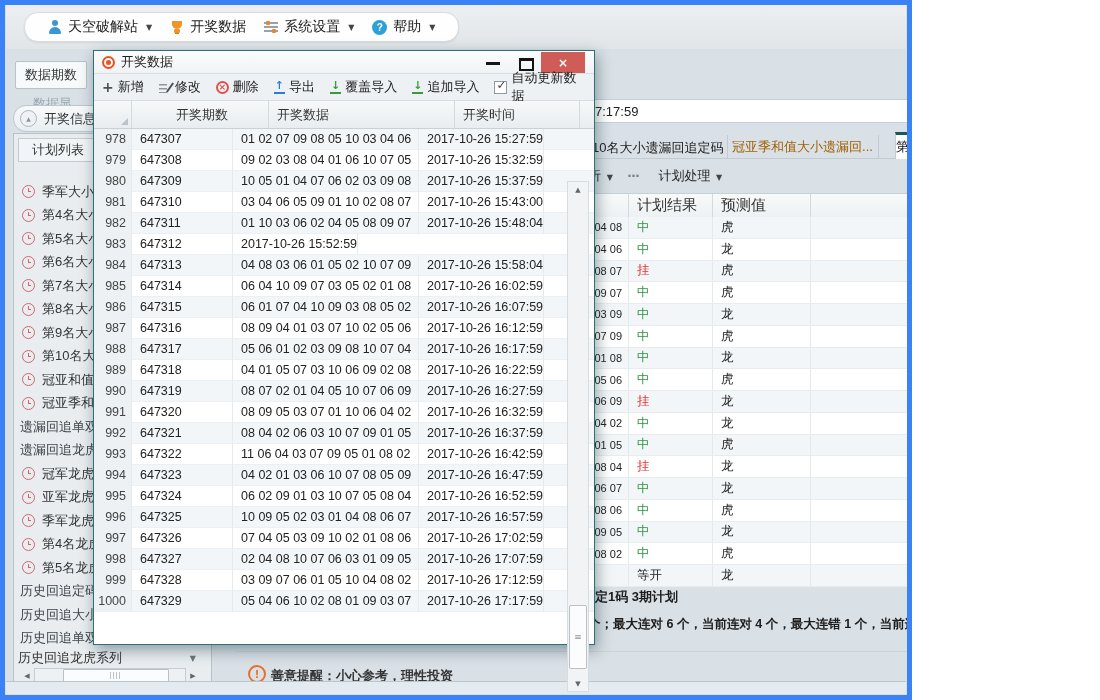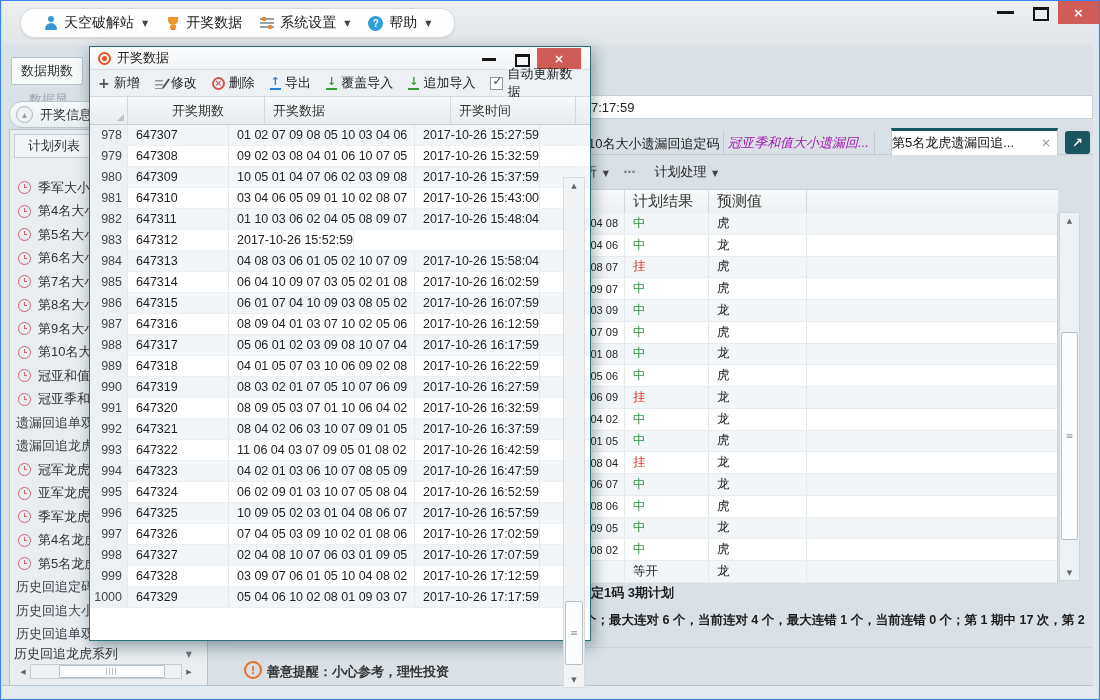--- a/index.html
+++ b/index.html
@@ -1,16 +1,16 @@
 <!DOCTYPE html>
 <html><head>
 <meta charset="utf-8">
 <style>
   html,body{margin:0;padding:0;background:#fff;}
-  .screen{position:relative;width:1100px;height:700px;background:#d9e0e6;border:1px solid #3b82f6;
+  .screen{position:relative;width:912px;height:700px;background:#d9e0e6;border:5px solid #3b82f6;
     box-sizing:border-box;font-family:"Liberation Sans","DejaVu Sans",sans-serif;overflow:hidden;
     -webkit-font-smoothing:antialiased;}
   .ico{font-family:"DejaVu Sans",sans-serif;}
 
   
   .topbar{position:absolute;left:1px;top:0;right:1px;height:44px;background:linear-gradient(#edeff1,#e1e5e8);}
   .menu-pill{position:absolute;left:18px;top:7px;height:28px;background:#fefefe;border:1px solid #d8dcdf;
     border-radius:14px;display:flex;align-items:center;padding:0 14px;box-shadow:0 1px 2px rgba(0,0,0,.07);}
   .menu-item{display:flex;align-items:center;gap:6px;font-size:14px;color:#222;padding:0 9px;cursor:default;white-space:nowrap;}
   .caret{font-size:8px;color:#444;margin-left:2px;}
@@ -57,21 +57,21 @@
   .hs-btn{width:14px;height:15px;font-size:7px;color:#5c666d;display:flex;align-items:center;justify-content:center;cursor:pointer;}
   .hs-track{flex:1;height:13px;background:#eef1f3;border:1px solid #c3cdd3;position:relative;}
   .hs-thumb{position:absolute;left:28px;top:0;width:104px;height:11px;background:#fbfcfd;border:1px solid #b7c1c7;border-radius:1px;cursor:pointer;
     background-image:repeating-linear-gradient(90deg,#b9c3c9 0,#b9c3c9 1px,transparent 1px,transparent 3px);
     background-size:11px 7px;background-position:46px 2px;background-repeat:no-repeat;}
 
   
   .info-bar{position:absolute;left:230px;top:94px;width:862px;height:24px;background:#fff;border:1px solid #c7d0d6;box-sizing:border-box;}
   .info-frag{position:absolute;left:590px;top:99px;font-size:13px;color:#222;}
   .tabs-line{position:absolute;left:230px;top:153px;width:862px;height:1px;background:#c2cbd1;}
-  .tab{position:absolute;top:130px;height:23px;font-size:13px;color:#a21caf;display:flex;align-items:center;justify-content:center;cursor:pointer;font-style:italic;}
+  .tab{position:absolute;top:130px;height:23px;font-size:13px;color:#a16207;display:flex;align-items:center;justify-content:center;cursor:pointer;}
   .tab1{left:480px;width:242px;border-right:1px solid #c2cbd1;}
   .tab1-label{position:absolute;left:587px;top:134px;font-size:13px;color:#222;white-space:nowrap;cursor:pointer;}
   .tab2{left:722px;width:151px;border-right:1px solid #c2cbd1;}
   .tab-active{position:absolute;left:890px;top:127px;width:167px;height:27px;background:#fff;border:1px solid #c2cbd1;
     border-top:3px solid var(--accent);border-bottom:none;box-sizing:border-box;display:flex;align-items:center;
     font-size:13px;color:#111;cursor:pointer;}
   .tab-active .lbl{flex:1;text-align:left;white-space:nowrap;overflow:hidden;}
   .tab-close{font-size:12px;color:#8a949b;margin-right:6px;cursor:pointer;}
   .expand-btn{position:absolute;left:1064px;top:130px;width:25px;height:23px;background:var(--accent);border-radius:3px;
     color:#fff;font-size:13px;font-weight:bold;display:flex;align-items:center;justify-content:center;cursor:pointer;}
@@ -602,21 +602,21 @@
           <div class="dlg-row">
             <div class="td0">989</div>
             <div class="td1">647318</div>
             <div class="td2">04 01 05 07 03 10 06 09 02 08</div>
             <div class="td3">2017-10-26 16:22:59</div>
             <div class="td4"></div>
           </div>
           <div class="dlg-row alt">
             <div class="td0">990</div>
             <div class="td1">647319</div>
-            <div class="td2">08 03 02 01 07 05 10 07 06 09</div>
+            <div class="td2">08 07 02 01 04 05 10 07 06 09</div>
             <div class="td3">2017-10-26 16:27:59</div>
             <div class="td4"></div>
           </div>
           <div class="dlg-row">
             <div class="td0">991</div>
             <div class="td1">647320</div>
             <div class="td2">08 09 05 03 07 01 10 06 04 02</div>
             <div class="td3">2017-10-26 16:32:59</div>
             <div class="td4"></div>
           </div>

